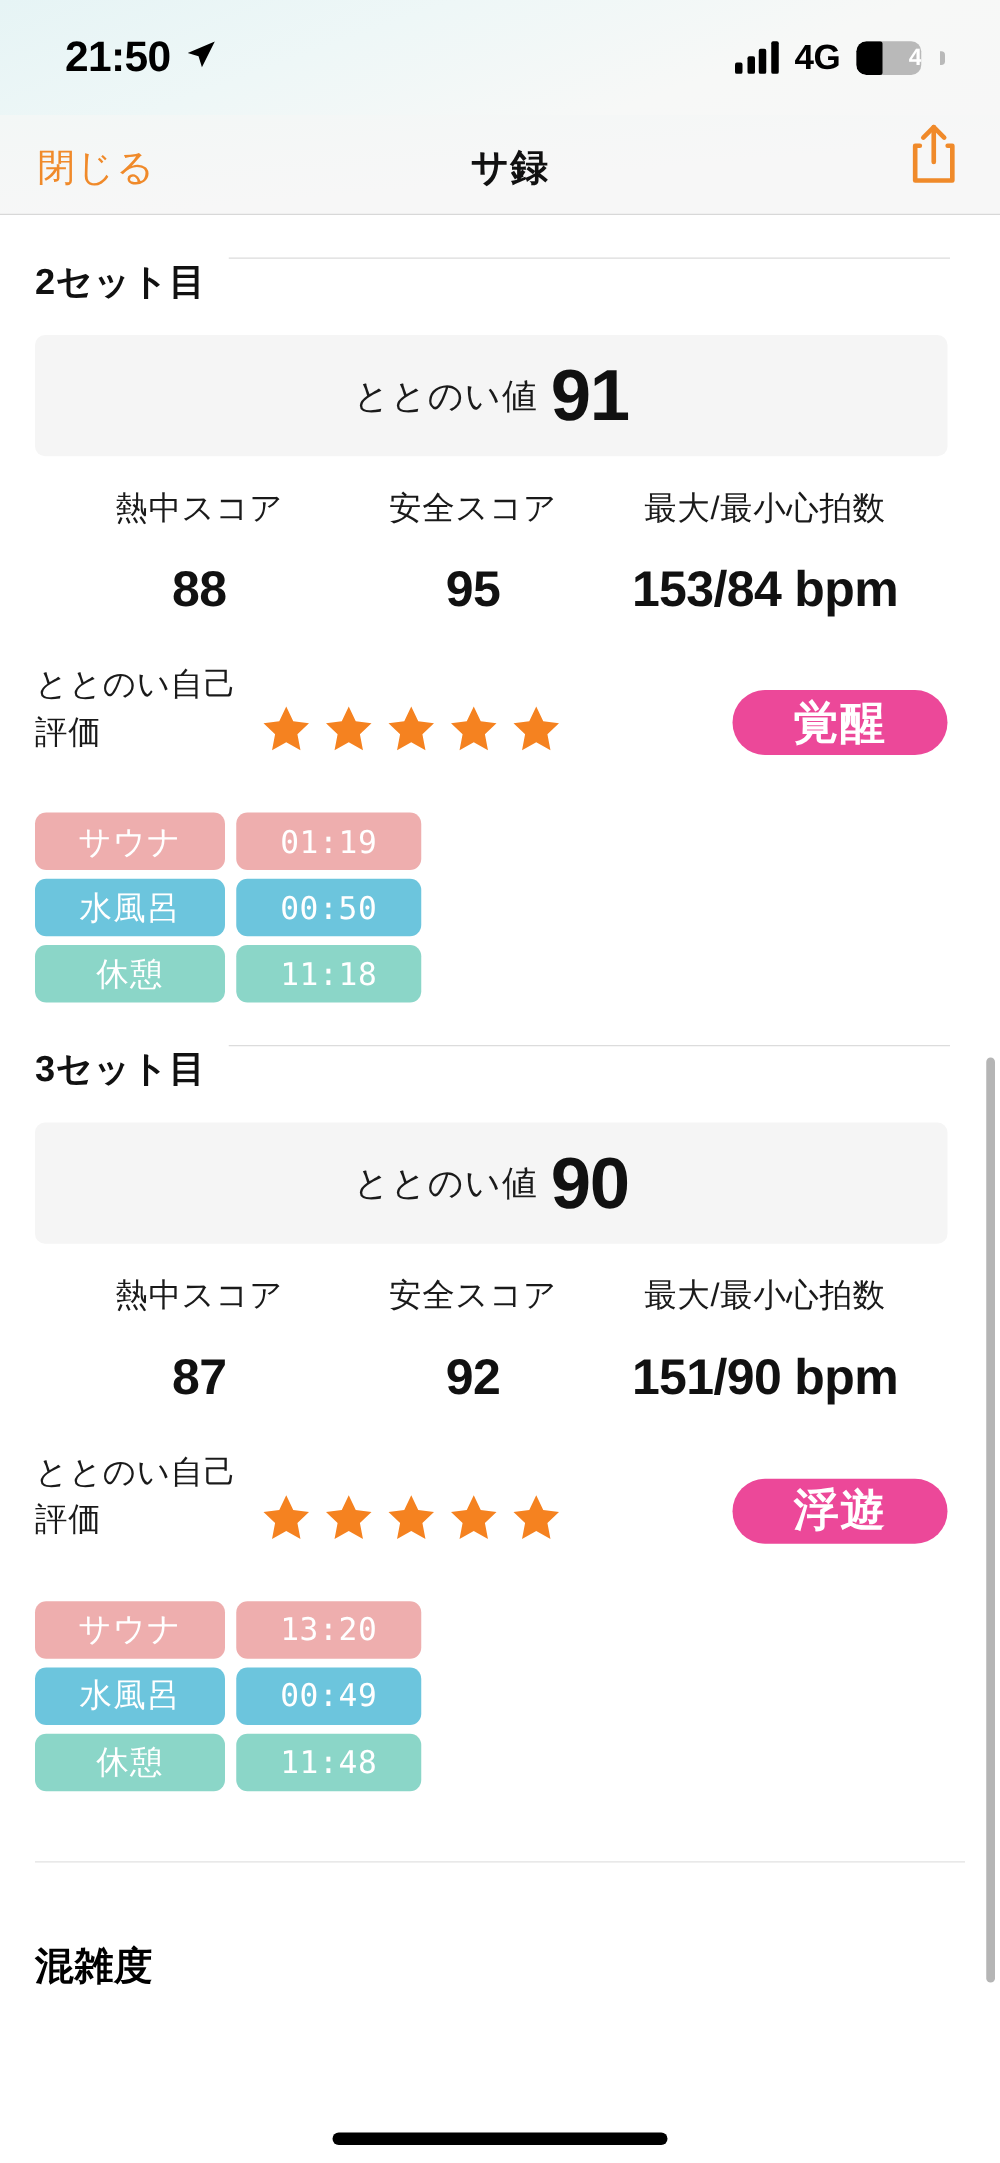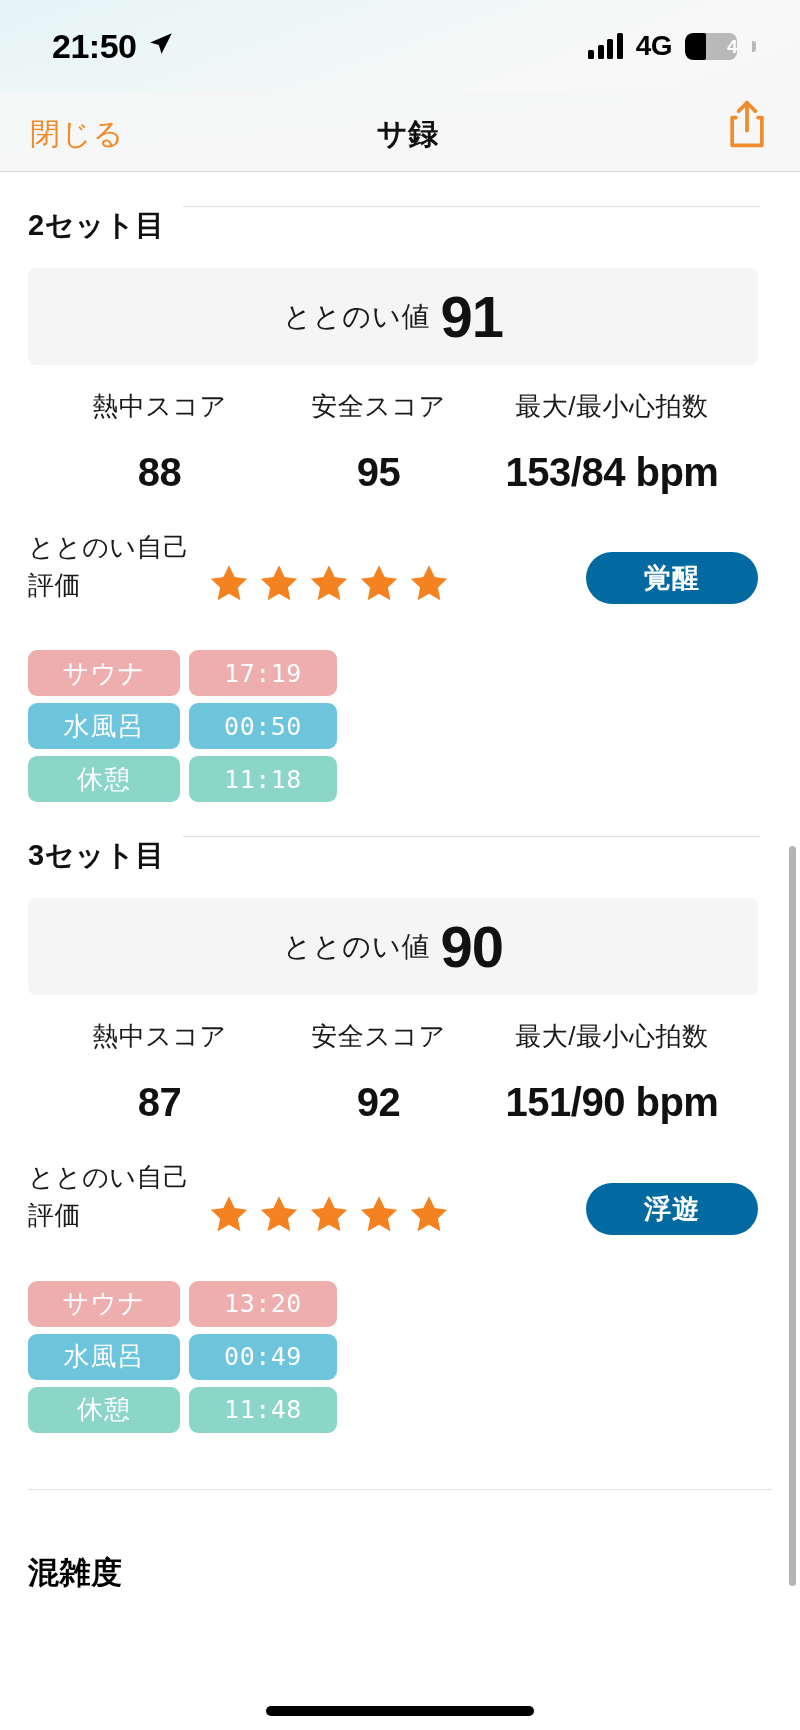--- a/index.html
+++ b/index.html
@@ -68,21 +68,21 @@
   .stat.s3{ width:40%; }
   .stat .k{ font-size:26px; color:#1a1a1a; letter-spacing:0.5px; }
   .stat .v{ font-size:40px; font-weight:700; color:#111; margin-top:26px; letter-spacing:-0.5px; }
 
   .ratingrow{ display:flex; align-items:flex-end; margin-top:34px; padding-right:14px; }
   .rate-lbl{ width:180px; font-size:26px; color:#1a1a1a; line-height:1.45; letter-spacing:0.5px; }
   .stars{ display:flex; gap:8px; align-items:center; }
   .star{ width:42px; height:42px; display:block; }
   .badge{
     margin-left:auto; min-width:172px; height:52px; border-radius:26px;
-    background:#0369a1; color:#fff; font-size:27px; font-weight:700;
+    background:#ec4899; color:#fff; font-size:36px; font-weight:700;
     display:flex; align-items:center; justify-content:center; letter-spacing:1px;
   }
 
   .pills{ margin-top:46px; display:flex; flex-direction:column; gap:7px;justify-content:flex-end; }
   .pillrow{ display:flex; gap:9px; }
   .pill{
     height:46px; border-radius:9px; color:#fff;
     display:flex; align-items:center; justify-content:center;
     font-size:26px; letter-spacing:1px; font-weight:500;
   }
@@ -186,21 +186,21 @@
           <svg class="star" viewBox="0 0 24 24">
               <path d="M12 1.8 L15.2 8.6 L22.4 9.5 L17.1 14.5 L18.5 21.8 L12 18.2 L5.5 21.8 L6.9 14.5 L1.6 9.5 L8.8 8.6 Z" fill="#f58220"></path>
             </svg>
         </span>
         <span class="badge">覚醒</span>
       </div>
 
       <div class="pills">
         <div class="pillrow">
           <span class="pill name sauna">サウナ</span>
-          <span class="pill time sauna">17:19</span>
+          <span class="pill time sauna">01:19</span>
         </div>
         <div class="pillrow">
           <span class="pill name mizu">水風呂</span>
           <span class="pill time mizu">00:50</span>
         </div>
         <div class="pillrow">
           <span class="pill name rest">休憩</span>
           <span class="pill time rest">11:18</span>
         </div>
       </div>

